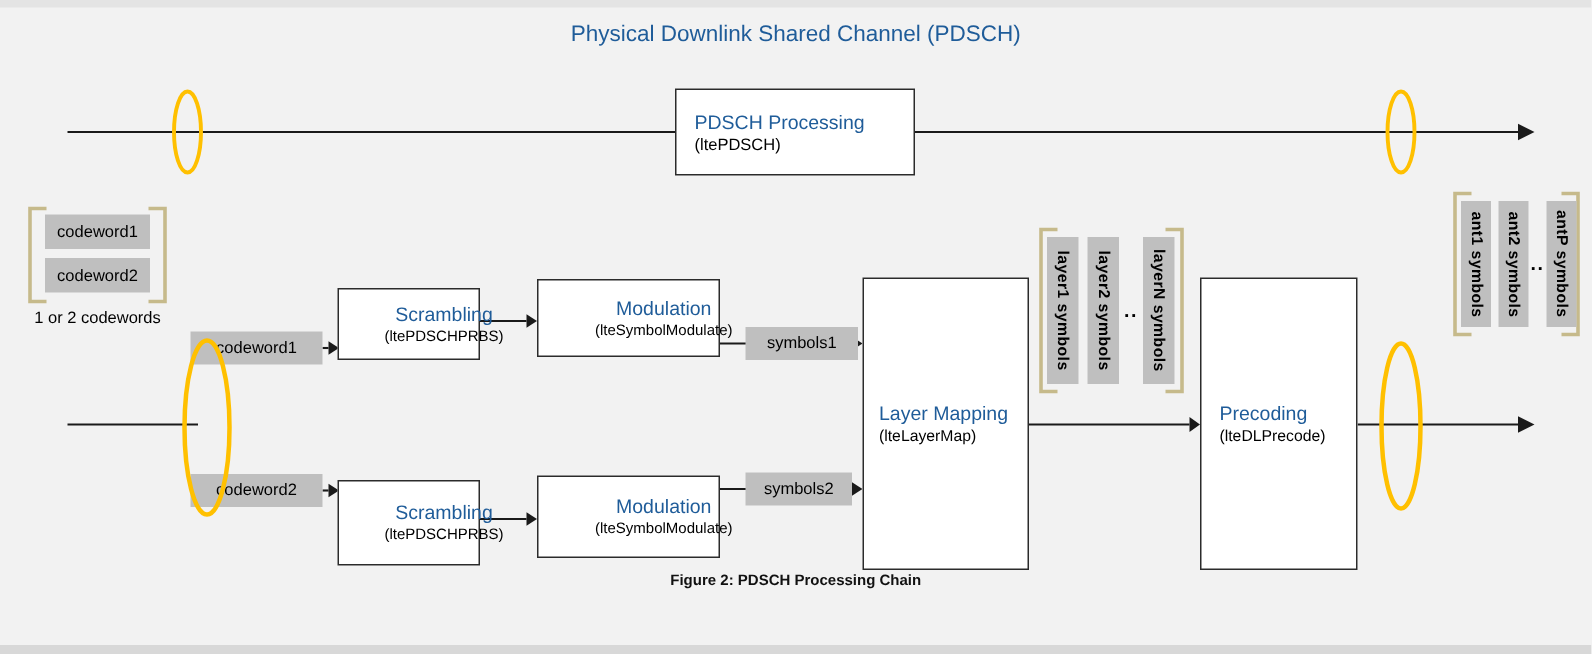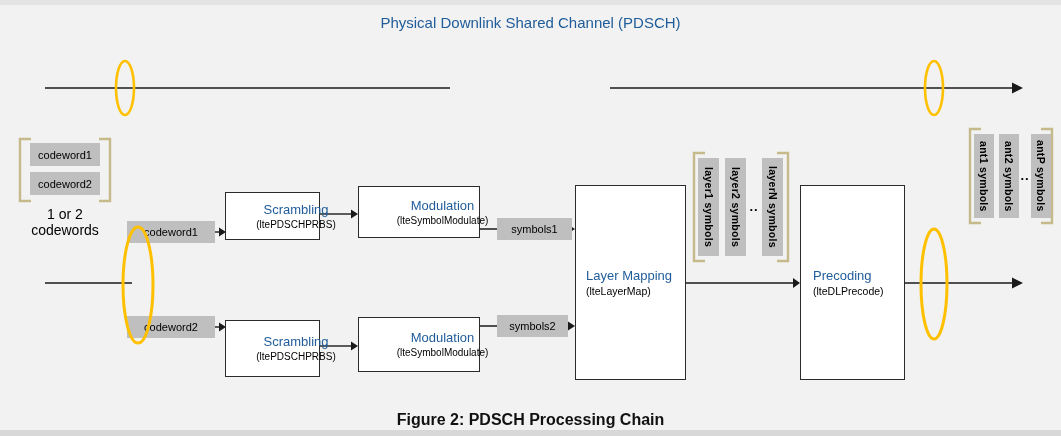--- a/index.html
+++ b/index.html
@@ -14,38 +14,38 @@
   .arrowhead { fill:#1a1a1a; stroke:none; }
   .ring { fill:none; stroke:#FFC000; stroke-width:2.6; }
   .ring-thick { stroke-width:3; }
   .bracket { fill:none; stroke:#C6BA8B; stroke-width:2.4; }
 
   .title {
     position:absolute; top:14px; left:0; width:100%; text-align:center;
     color:#1F5C99; font-size:15px; font-weight:normal;
   }
   .caption {
-    position:absolute; top:411px; left:0; width:100%; text-align:center;
-    color:#111; font-size:16px; font-weight:bold;
+    position:absolute; top:382px; left:0; width:100%; text-align:center;
+    color:#111; font-size:10px; font-weight:bold;
   }
   .node {
     position:absolute; background:#ffffff; border:1px solid #2b2b2b;
     display:flex; flex-direction:column; justify-content:center;padding-left:47px;
   }
   .node .nlabel { color:#1F5C99; font-size:13px; line-height:17px; }
   .node .nfunc  { color:#000;   font-size:11px; line-height:14px; }
   .align-left   { align-items:flex-start; text-align:left; }
   .align-center { align-items:center; text-align:center; }
 
   .graylab {
     position:absolute; background:#BFBFBF; color:#000;
     font-weight:normal; font-size:11px;
     display:flex; align-items:center; justify-content:center;
   }
-  .note { position:absolute; font-size:14px; color:#000; text-align:center; }
+  .note { position:absolute; font-size:11px; color:#000; text-align:center; }
   .vbox {
     position:absolute; background:#BFBFBF; color:#000;
     font-weight:bold; font-size:10.5px; letter-spacing:0.3px;
     writing-mode:vertical-rl; white-space:nowrap;
     display:flex; align-items:center; justify-content:center;
   }
   .dots { position:absolute; font-weight:bold; font-size:13px; color:#000; letter-spacing:1px; text-align:center; }
   .edge { position:absolute; left:0; width:100%; }
   .edge-top { top:0; height:5px; background:#e4e4e4; }
   .edge-bottom { bottom:0; height:6px; background:#d8d8d8; }
@@ -89,20 +89,24 @@
     <path class="bracket" d="M31,139 L20,139 L20,201 L31,201"></path>
     <path class="bracket" d="M99,139 L110,139 L110,201 L99,201"></path>
     <path class="bracket" d="M705,153 L694,153 L694,261 L705,261"></path>
     <path class="bracket" d="M777,153 L788,153 L788,261 L777,261"></path>
     <path class="bracket" d="M981,129 L970,129 L970,223 L981,223"></path>
     <path class="bracket" d="M1041,129 L1052,129 L1052,223 L1041,223"></path>
   </svg>
 
   <div class="title">Physical Downlink Shared Channel (PDSCH)</div>
 
+  <div class="node align-left" style="left:450px; top:59px; width:160px; height:58px; padding-left:12px;">
+    <span class="nlabel">PDSCH Processing</span>
+    <span class="nfunc">(ltePDSCH)</span>
+  </div>
 
   <div class="node align-center" style="left:225px; top:192px; width:95px; height:48px;">
     <span class="nlabel">Scrambling</span>
     <span class="nfunc" style="font-size:10px;">(ltePDSCHPRBS)</span>
   </div>
 
   <div class="node align-center" style="left:358px; top:186px; width:122px; height:52px;">
     <span class="nlabel">Modulation</span>
     <span class="nfunc" style="font-size:10px;">(lteSymbolModulate)</span>
   </div>

